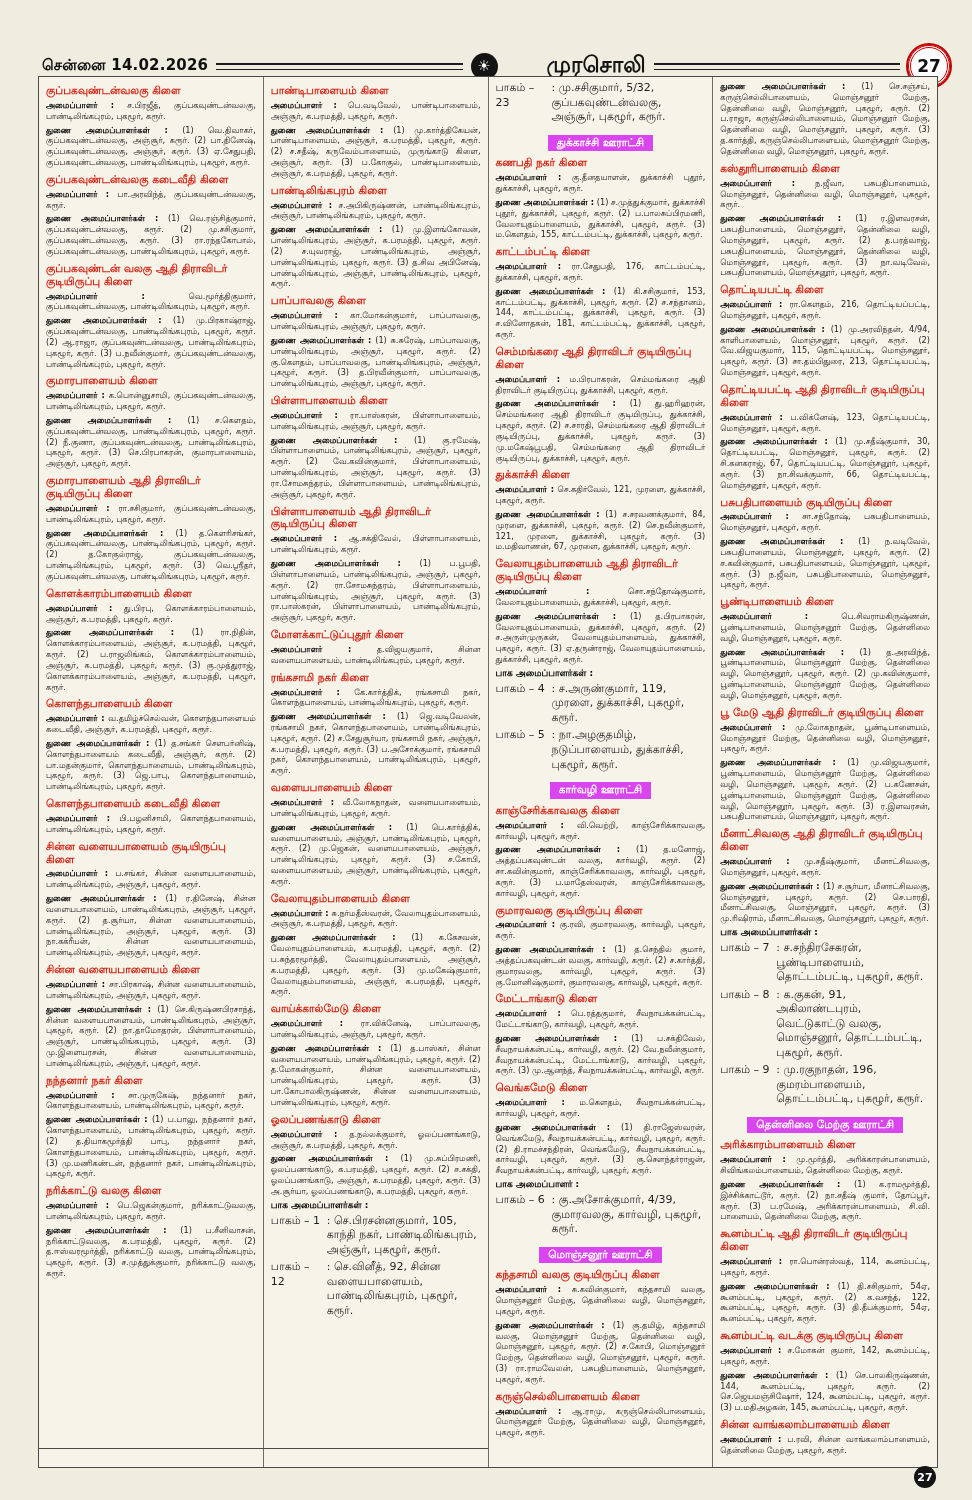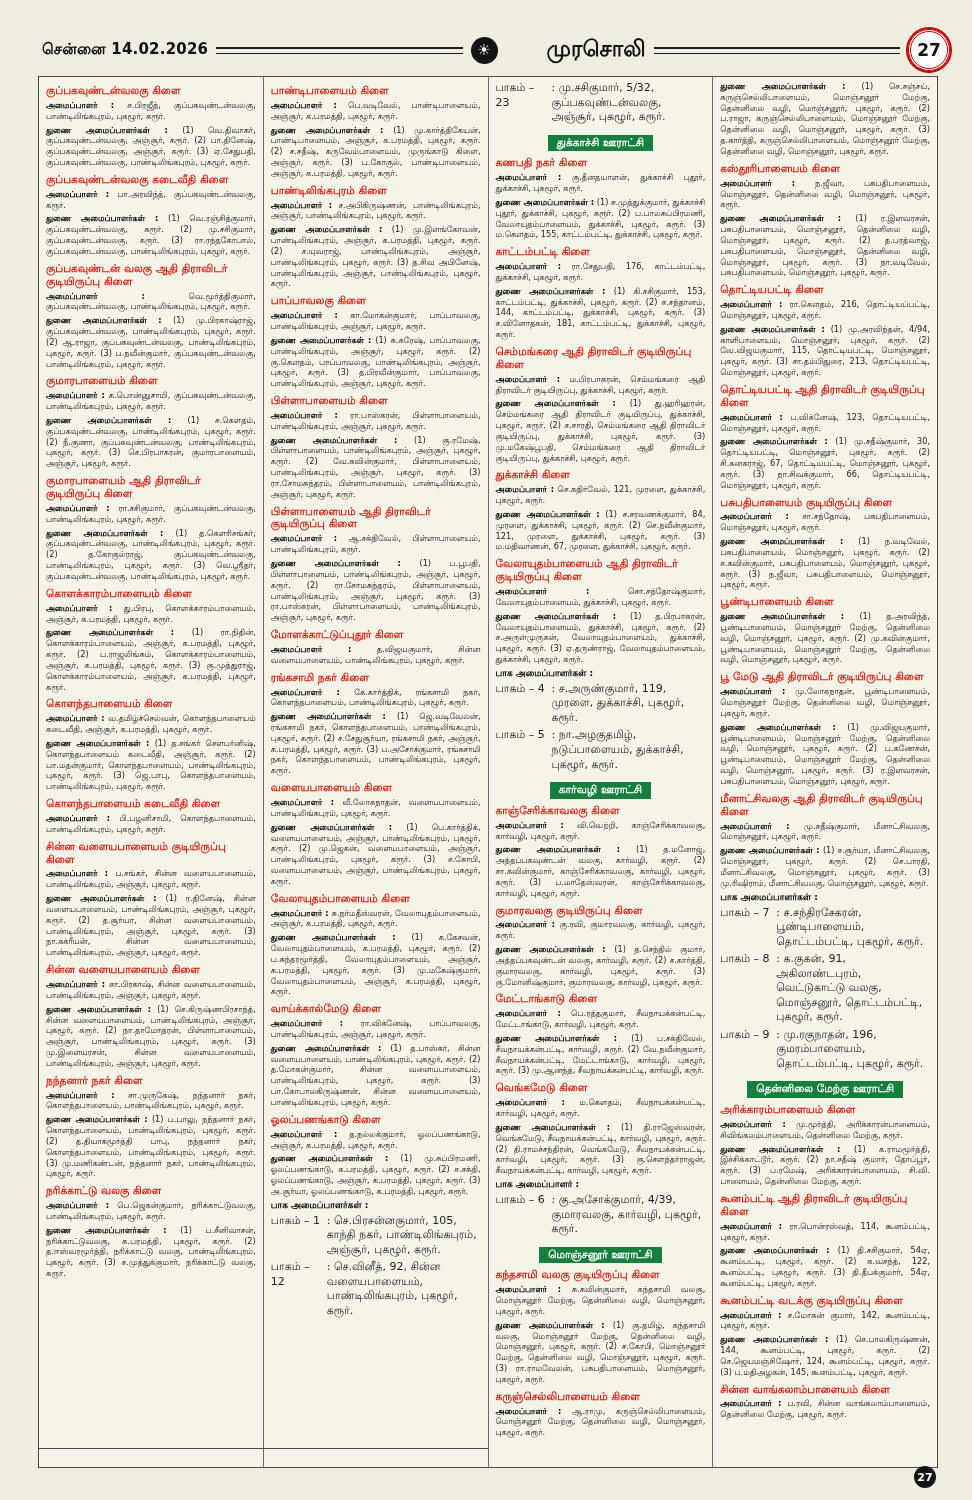--- a/index.html
+++ b/index.html
@@ -2,42 +2,42 @@
 <html><head>
 <meta charset="utf-8">
 <style>
   html,body{margin:0;padding:0;}
   body{
     width:972px;height:1500px;position:relative;overflow:hidden;
     background:#efeddf;
     font-family:"DejaVu Sans","Liberation Sans",sans-serif;
   }
   
-  .header{position:absolute;top:30px;left:42px;right:22px;height:40px;
+  .header{position:absolute;top:46px;left:42px;right:22px;height:40px;
     display:flex;align-items:center;gap:8px;}
   .hdr-date{font-weight:bold;font-size:15px;color:#111;white-space:nowrap;letter-spacing:.2px;}
   .hdr-rule{flex:1;height:4px;border-top:2px solid #1d1d1d;border-bottom:1px solid #1d1d1d;}
   .hdr-logo{display:flex;align-items:center;gap:6px;}
   .sun-circle{width:27px;height:27px;border-radius:50%;background:#141414;color:#fff;
     display:flex;align-items:center;justify-content:center;font-size:15px;line-height:1;}
   .masthead{font-weight:bold;font-size:22px;color:#141414;white-space:nowrap;margin-left:43px;}
   .page-badge{width:36px;height:36px;border-radius:50%;background:#fff;color:#111;
     border:3px double #c40000;outline:2px solid #c40000;
     display:flex;align-items:center;justify-content:center;
     font-weight:bold;font-size:17px;}
   
   .content{position:absolute;top:76px;left:38px;width:898px;height:1390px;
     border:1px solid #4a4a4a;background:#f6f4e8;display:flex;}
   .col{flex:1 1 0;padding:2px 7px 4px;overflow:hidden;border-right:1px solid #6b6b6b;}
   .col:last-child{border-right:none;}
   .half-rule{position:absolute;left:-1px;top:1371px;width:450px;border-top:1px solid #4a4a4a;}
   
   .sec-h{color:#d42a1c;font-weight:bold;font-size:10.6px;line-height:1.22;margin:5px 0 3px;}
   .box-wrap{text-align:center;margin:6px 0 2px;}
-  .box-h{display:inline-block;background:#15803d;color:#fff;font-weight:bold;font-size:10.6px;
+  .box-h{display:inline-block;background:#d946ef;color:#fff;font-weight:bold;font-size:10.6px;
     padding:1px 9px 2px;line-height:1.3;}
   .para{font-size:8.2px;line-height:1.32;text-align:justify;margin:2px 0 3px;color:#1c1c1c;}
   .para b{color:#000;}
   .sub-h{font-weight:bold;font-size:9px;margin:2px 0 3px;color:#000;}
   .part-row{display:flex;font-size:11px;line-height:1.32;margin:2px 0 3px;color:#1c1c1c;}
   .part-no{flex:0 0 56px;}
   .part-text{flex:1;text-align:left;}
   
   .page-foot{position:absolute;left:914px;top:1466px;width:22px;height:22px;border-radius:50%;
     background:#141414;color:#fff;display:flex;align-items:center;justify-content:center;
@@ -202,20 +202,21 @@
       <div class="sec-h">தொட்டியபட்டி கிளை</div>
       <p class="para"><b>அமைப்பாளர் : </b>ரா.கௌதம், 216, தொட்டியப்பட்டி, மொஞ்சனூர், புகழூர், கரூர்.</p>
       <p class="para"><b>துணை அமைப்பாளர்கள் : </b>(1) மு.அரவிந்தன், 4/94, காளிபாளையம், மொஞ்சனூர், புகழூர், கரூர். (2) வே.விஜயகுமார், 115, தொட்டியபட்டி, மொஞ்சனூர், புகழூர், கரூர். (3) சா.தம்பிதுரை, 213, தொட்டியபட்டி, மொஞ்சனூர், புகழூர், கரூர்.</p>
       <div class="sec-h">தொட்டியபட்டி ஆதி திராவிடர் குடியிருப்பு கிளை</div>
       <p class="para"><b>அமைப்பாளர் : </b>ப.விக்னேஷ், 123, தொட்டியபட்டி, மொஞ்சனூர், புகழூர், கரூர்.</p>
       <p class="para"><b>துணை அமைப்பாளர்கள் : </b>(1) மு.சதீஷ்குமார், 30, தொட்டியபட்டி, மொஞ்சனூர், புகழூர், கரூர். (2) சி.கனகராஜ், 67, தொட்டியபட்டி, மொஞ்சனூர், புகழூர், கரூர். (3) நா.சிவக்குமார், 66, தொட்டியபட்டி, மொஞ்சனூர், புகழூர், கரூர்.</p>
       <div class="sec-h">பசுபதிபாளையம் குடியிருப்பு கிளை</div>
       <p class="para"><b>அமைப்பாளர் : </b>சா.சந்தோஷ், பசுபதிபாளையம், மொஞ்சனூர், புகழூர், கரூர்.</p>
       <p class="para"><b>துணை அமைப்பாளர்கள் : </b>(1) ந.வடிவேல், பசுபதிபாளையம், மொஞ்சனூர், புகழூர், கரூர். (2) ச.கவின்குமார், பசுபதிபாளையம், மொஞ்சனூர், புகழூர், கரூர். (3) ந.ஜீவா, பசுபதிபாளையம், மொஞ்சனூர், புகழூர், கரூர்.</p>
       <div class="sec-h">பூண்டிபாளையம் கிளை</div>
+      <p class="para"><b>அமைப்பாளர் : </b>பெ.சிவராமகிருஷ்ணன், பூண்டிபாளையம், மொஞ்சனூர் மேற்கு, தென்னிலை வழி, மொஞ்சனூர், புகழூர், கரூர்.</p>
       <p class="para"><b>துணை அமைப்பாளர்கள் : </b>(1) த.அரவிந்த், பூண்டிபாளையம், மொஞ்சனூர் மேற்கு, தென்னிலை வழி, மொஞ்சனூர், புகழூர், கரூர். (2) மு.கவின்குமார், பூண்டிபாளையம், மொஞ்சனூர் மேற்கு, தென்னிலை வழி, மொஞ்சனூர், புகழூர், கரூர்.</p>
       <div class="sec-h">பூ மேடு ஆதி திராவிடர் குடியிருப்பு கிளை</div>
       <p class="para"><b>அமைப்பாளர் : </b>மு.லோகநாதன், பூண்டிபாளையம், மொஞ்சனூர் மேற்கு, தென்னிலை வழி, மொஞ்சனூர், புகழூர், கரூர்.</p>
       <p class="para"><b>துணை அமைப்பாளர்கள் : </b>(1) மு.விஜயகுமார், பூண்டிபாளையம், மொஞ்சனூர் மேற்கு, தென்னிலை வழி, மொஞ்சனூர், புகழூர், கரூர். (2) ப.கணேசன், பூண்டிபாளையம், மொஞ்சனூர் மேற்கு, தென்னிலை வழி, மொஞ்சனூர், புகழூர், கரூர். (3) ர.இளவரசன், பசுபதிபாளையம், மொஞ்சனூர், புகழூர், கரூர்.</p>
       <div class="sec-h">மீனாட்சிவலகு ஆதி திராவிடர் குடியிருப்பு கிளை</div>
       <p class="para"><b>அமைப்பாளர் : </b>மு.சதீஷ்குமார், மீனாட்சிவலகு, மொஞ்சனூர், புகழூர், கரூர்.</p>
       <p class="para"><b>துணை அமைப்பாளர்கள் : </b>(1) ச.சூர்யா, மீனாட்சிவலகு, மொஞ்சனூர், புகழூர், கரூர். (2) செ.பாரதி, மீனாட்சிவலகு, மொஞ்சனூர், புகழூர், கரூர். (3) மு.ரிஷிராம், மீனாட்சிவலகு, மொஞ்சனூர், புகழூர், கரூர்.</p>
       <div class="sub-h">பாக அமைப்பாளர்கள் :</div>
       <div class="part-row">
         <span class="part-no">பாகம் – 7</span>

